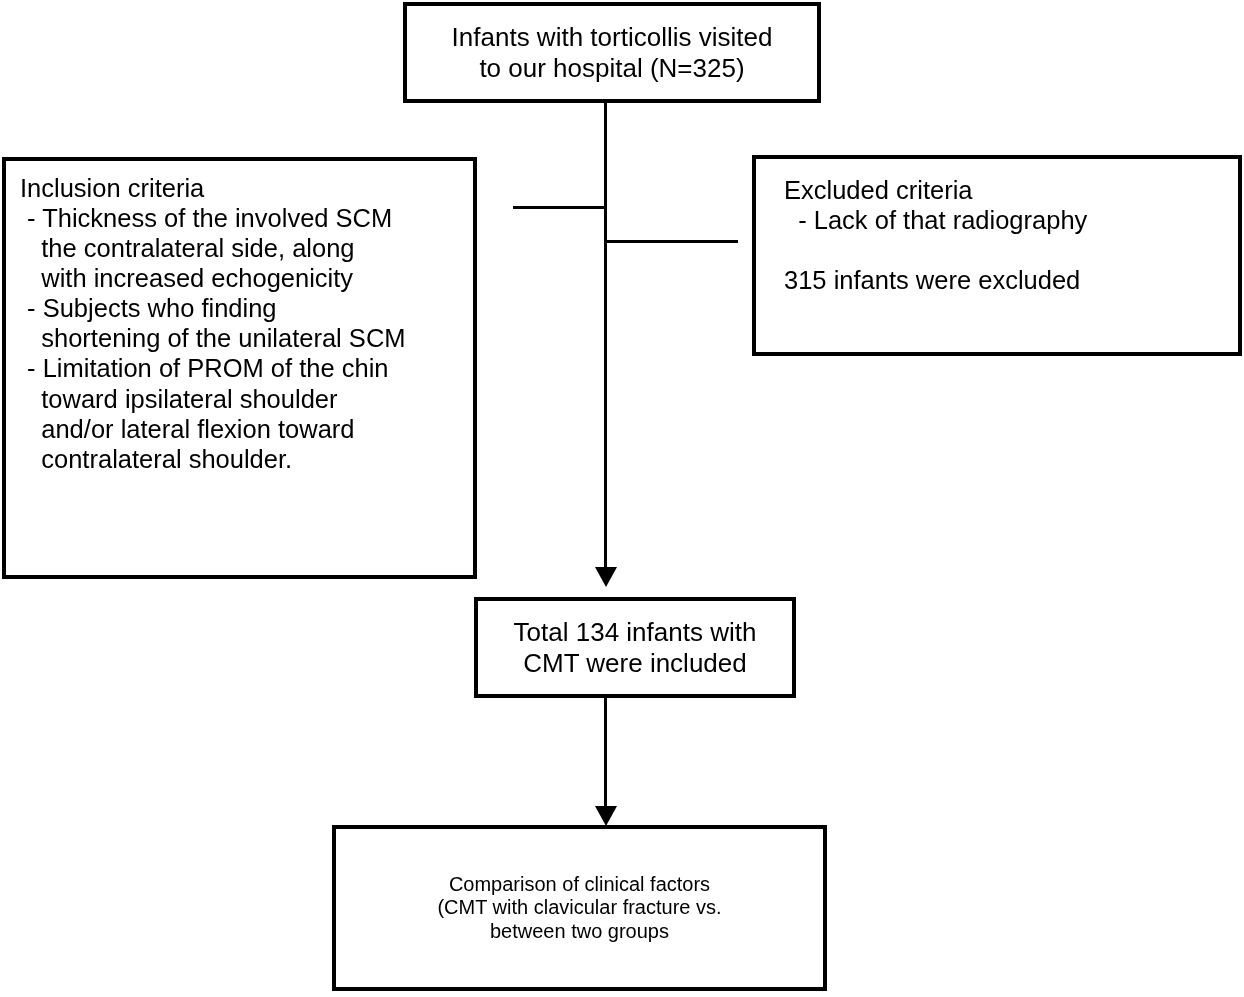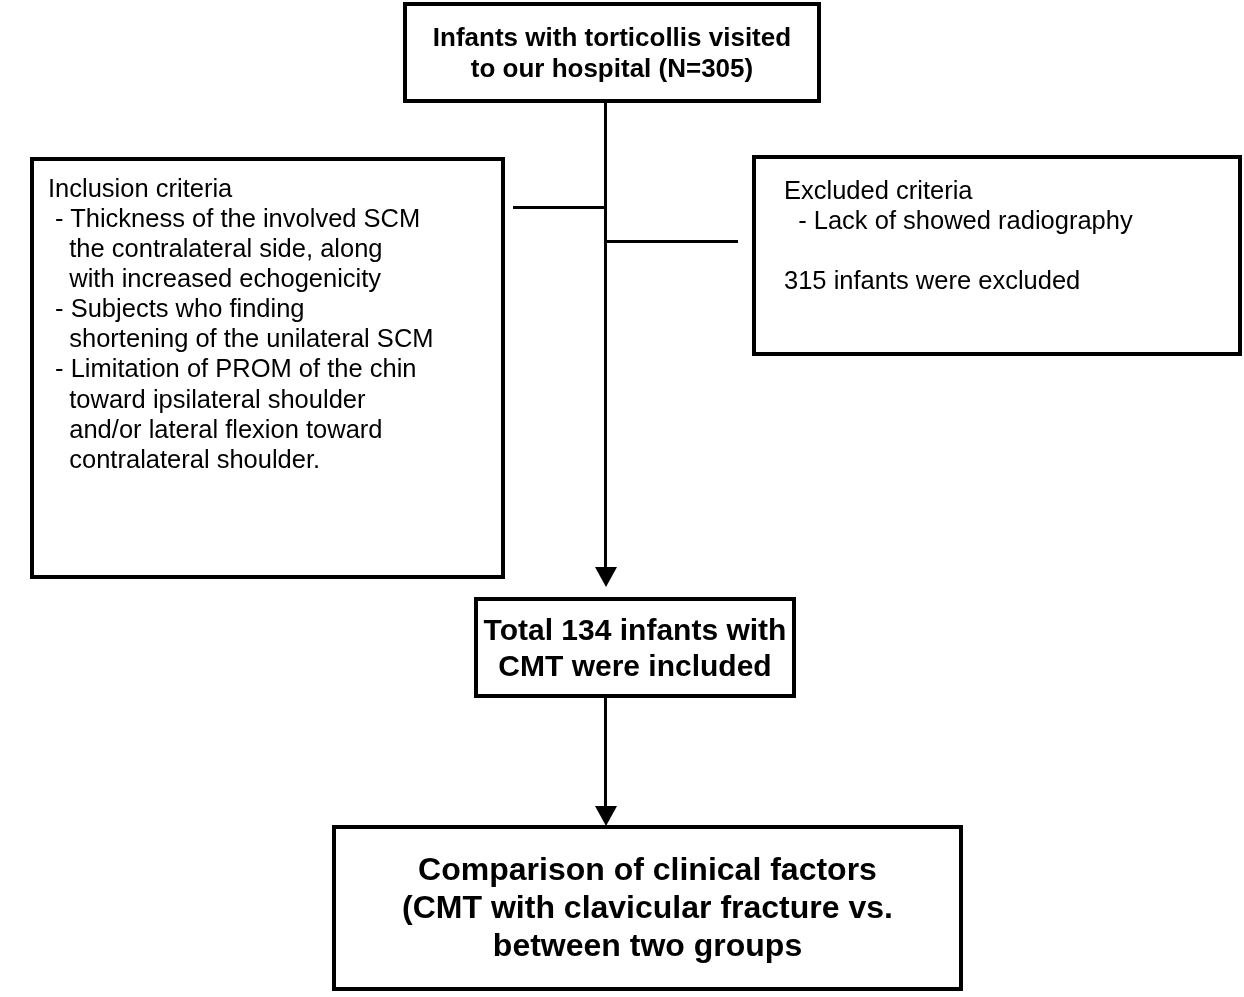--- a/index.html
+++ b/index.html
@@ -22,48 +22,47 @@
     border: 4px solid #000000;
     background: #ffffff;
     display: flex;
     flex-direction: column;
     justify-content: center;
   }
   .node .line {
     white-space: pre;
     line-height: 1.18;
   }
-  .center .line { text-align: center; font-weight: bold; }
+  .center .line { text-align: center; }
   .left .line { text-align: left; }
 
   
   #node-top {
     left: 403px; top: 2px; width: 418px; height: 101px;
     font-size: 26px;
   }
   #node-inclusion {
     left: 2px; top: 157px; width: 475px; height: 422px;
     font-size: 25.5px;
     padding: 12px 10px 10px 14px;
     justify-content: flex-start;
-    margin-left: 28px;
   }
   #node-excluded {
     left: 752px; top: 155px; width: 490px; height: 201px;
     font-size: 25.5px;
     padding: 16px 2px 10px 28px;
     justify-content: flex-start;
   }
   #node-total {
     left: 474px; top: 597px; width: 322px; height: 101px;
-    font-size: 30px;
+    font-size: 26px;
   }
   #node-comparison {
-    left: 332px; top: 825px; width: 631px; height: 166px;
-    font-size: 32px;
+    left: 332px; top: 825px; width: 495px; height: 166px;
+    font-size: 20px;
   }
 
   
   .conn {
     position: absolute;
     background: #000000;
   }
   #trunk-1 { left: 604px; top: 102px; width: 3px; height: 140px; }
   #branch-left { left: 513px; top: 206px; width: 94px; height: 3px; }
   #branch-right { left: 604px; top: 240px; width: 134px; height: 3px; }
@@ -81,39 +80,39 @@
   #arrow-1 { left: 595px; top: 567px; }
   #arrow-2 { left: 595px; top: 806px; }
 </style>
 </head>
 <body>
 
 <div id="canvas">
 
   <div class="node center" id="node-top">
     <div class="line">Infants with torticollis visited</div>
-    <div class="line">to our hospital (N=305)</div>
+    <div class="line">to our hospital (N=325)</div>
   </div>
 
   <div class="node left" id="node-inclusion">
     <div class="line">Inclusion criteria</div>
     <div class="line"> - Thickness of the involved SCM</div>
     <div class="line">   the contralateral side, along</div>
     <div class="line">   with increased echogenicity</div>
     <div class="line"> - Subjects who finding</div>
     <div class="line">   shortening of the unilateral SCM</div>
     <div class="line"> - Limitation of PROM of the chin</div>
     <div class="line">   toward ipsilateral shoulder</div>
     <div class="line">   and/or lateral flexion toward</div>
     <div class="line">   contralateral shoulder.</div>
   </div>
 
   <div class="node left" id="node-excluded">
     <div class="line">Excluded criteria</div>
-    <div class="line">  - Lack of showed radiography</div>
+    <div class="line">  - Lack of that radiography</div>
     <div class="line">&nbsp;</div>
     <div class="line">315 infants were excluded</div>
   </div>
 
   <div class="node center" id="node-total">
     <div class="line">Total 134 infants with</div>
     <div class="line">CMT were included</div>
   </div>
 
   <div class="node center" id="node-comparison">

